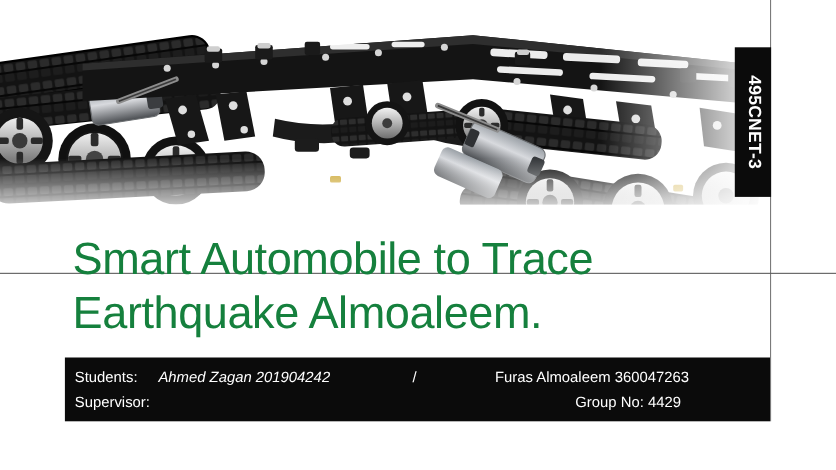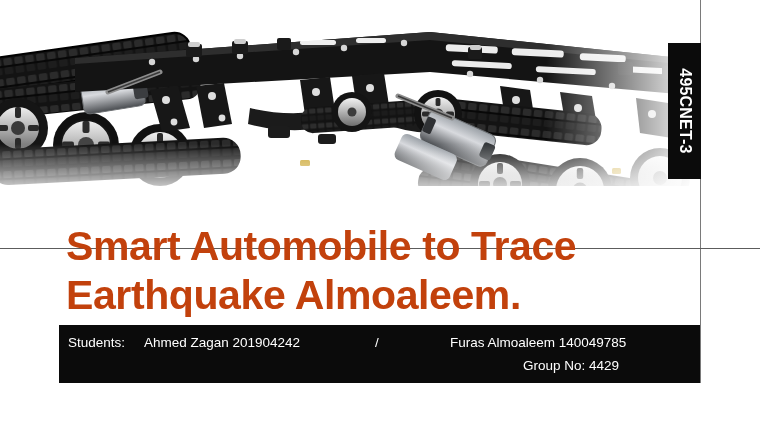--- a/index.html
+++ b/index.html
@@ -66,25 +66,25 @@
     font-size: 16px;
     font-weight: bold;
     letter-spacing: 0.2px;
     font-family: "Liberation Sans", sans-serif;
   }
 
   
   #title {
     position: absolute;
     left: 66px;
-    top: 195px;
+    top: 184px;
     width: 610px;
-    color: #c2410c;
+    color: #15803d;
     font-family: "Liberation Sans", sans-serif;
-    font-weight: bold;
+    font-weight: normal;
     font-size: 41px;
     line-height: 49px;
     letter-spacing: -0.4px;
   }
   #title .line { display: block; }
 
   
   #infobar {
     position: absolute;
     left: 59px;
@@ -103,21 +103,21 @@
     height: 26px;
     line-height: 26px;
   }
   #infobar .row.r1 { top: 5px; }
   #infobar .row.r2 { top: 28px; }
   #infobar .cell {
     position: absolute;
     white-space: nowrap;
   }
   .c-students-label   { left: 9px; }
-  .c-student-a        { left: 85px; }
+  .c-student-a        { left: 85px; font-style: italic; }
   .c-slash            { left: 316px; }
   .c-student-b        { left: 391px; }
   .c-supervisor-label { left: 9px; }
   .c-supervisor-name  { left: 87px; }
   .c-group            { left: 464px; }
 </style>
 </head>
 <body>
 
 <div id="slide">
@@ -393,22 +393,23 @@
     <span class="line">Smart Automobile to Trace</span>
     <span class="line">Earthquake Almoaleem.</span>
   </h1>
 
   <div id="infobar">
 
     <div class="row r1">
       <span class="cell c-students-label">Students:</span>
       <span class="cell c-student-a">Ahmed Zagan 201904242</span>
       <span class="cell c-slash">/</span>
-      <span class="cell c-student-b">Furas Almoaleem 140049785</span>
+      <span class="cell c-student-b">Furas Almoaleem 360047263</span>
     </div>
 
     <div class="row r2">
+      <span class="cell c-supervisor-label">Supervisor:</span>
       <span class="cell c-group">Group No: 4429</span>
     </div>
 
   </div>
 
 </div>
 
 </body></html>

